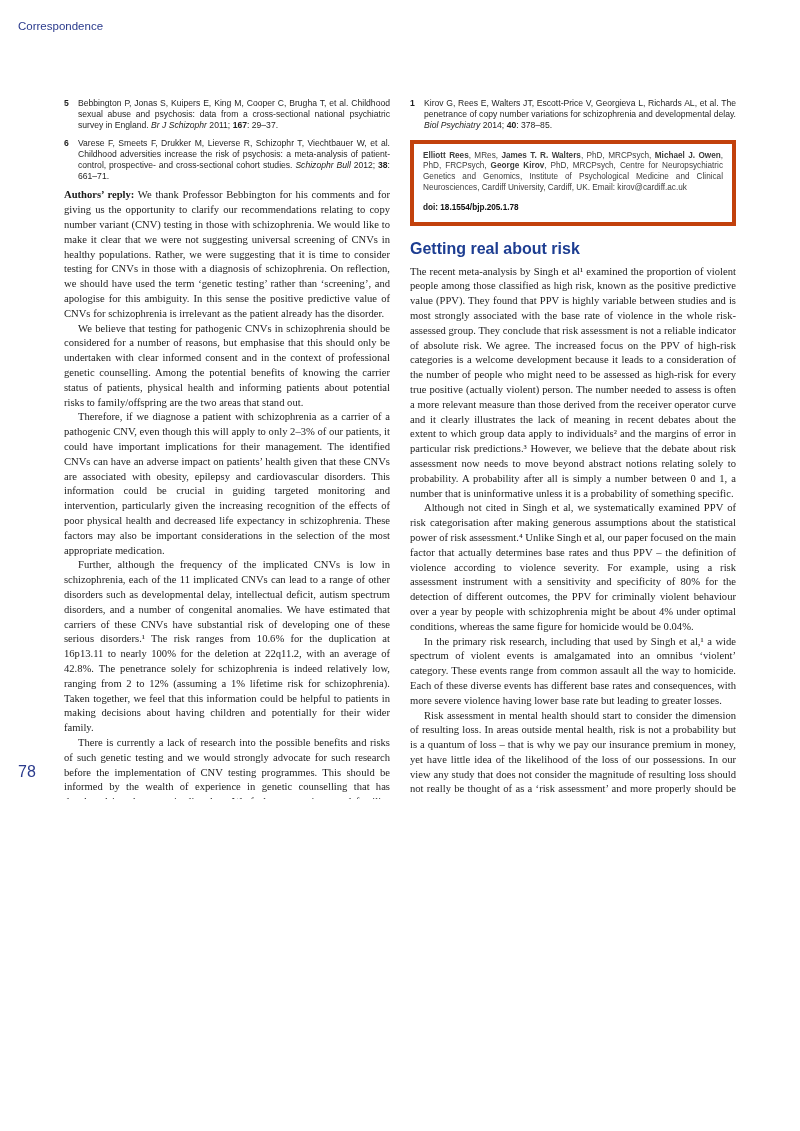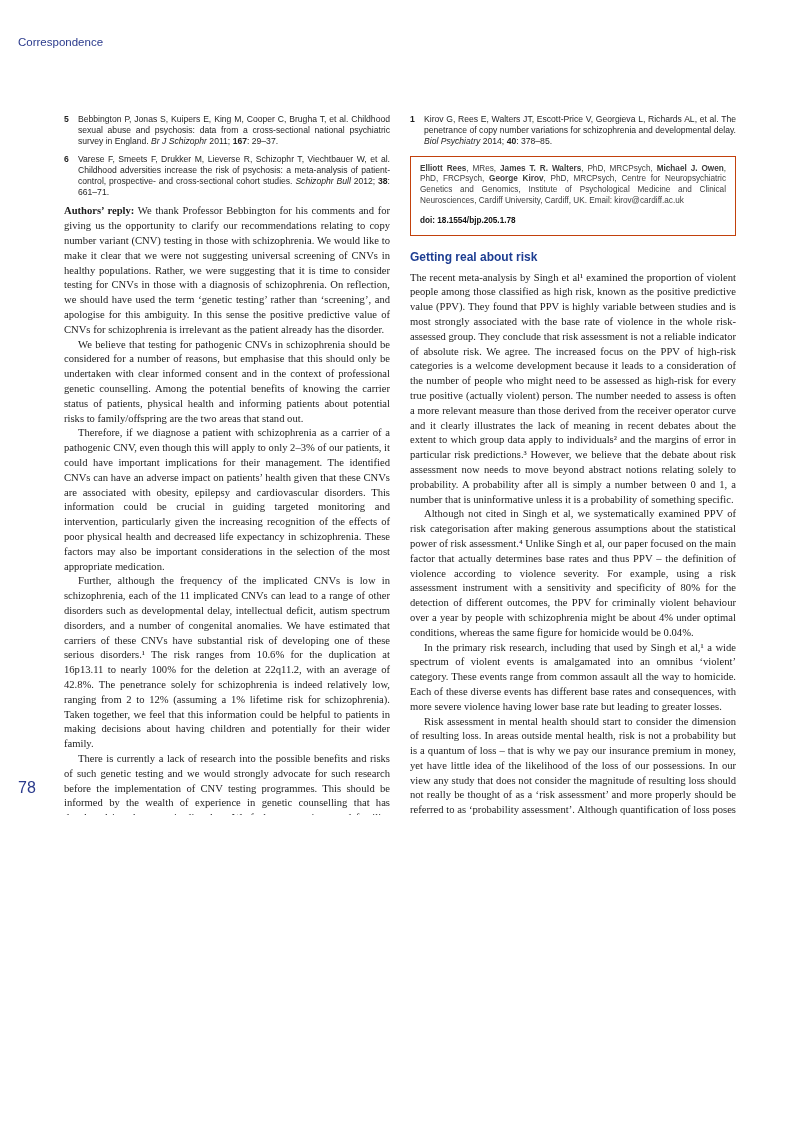--- a/index.html
+++ b/index.html
@@ -1,21 +1,21 @@
 <!DOCTYPE html>
 <html><head>
 <meta charset="utf-8">
 <style>
   * { margin: 0; padding: 0; box-sizing: border-box; }
   html, body { background: #ffffff; }
   .page {
     position: relative;
     width: 800px;
     height: 799px;
-    margin: 16px auto;
+    margin: 0 auto;
     background: #ffffff;
     font-family: "Liberation Serif", serif;
     color: #1b1b1b;
     overflow: hidden;
   }
   .corr-label {
     position: absolute;
     left: 18px;
     top: 20px;
     font-family: "Liberation Sans", sans-serif;
@@ -39,21 +39,21 @@
     color: #1f1f1f;
   }
   .ref { display: flex; margin-bottom: 6px; }
   .ref-num { font-weight: bold; width: 14px; flex: none; }
   .ref-text { text-align: justify; }
 
   .seg-b { font-weight: bold; }
   .seg-i { font-style: italic; }
 
   .author-box {
-    border: 1px solid #c2410c;
+    border: 4px solid #c2410c;
     padding: 7px 9px 8px 9px;
     font-family: "Liberation Sans", sans-serif;
     font-size: 8.2px;
     line-height: 10.8px;
     color: #3d3d3d;
     margin: 8px 0 14px 0;
     text-align: justify;
   }
   .author-box .doi {
     margin-top: 9px;
@@ -67,21 +67,21 @@
     text-align: justify;
     text-indent: 14px;
   }
   .body-text p.first { text-indent: 0; }
   .reply-lead { font-weight: bold; }
 
   .section-heading {
     font-family: "Liberation Sans", sans-serif;
     font-weight: bold;
     color: #1d3d91;
-    font-size: 12px;
+    font-size: 16px;
     margin: 14px 0 7px 0;
   }
 
   .page-number {
     position: absolute;
     left: 18px;
     bottom: 18px;
     font-family: "Liberation Sans", sans-serif;
     font-size: 16px;
     color: #2a3a8c;

